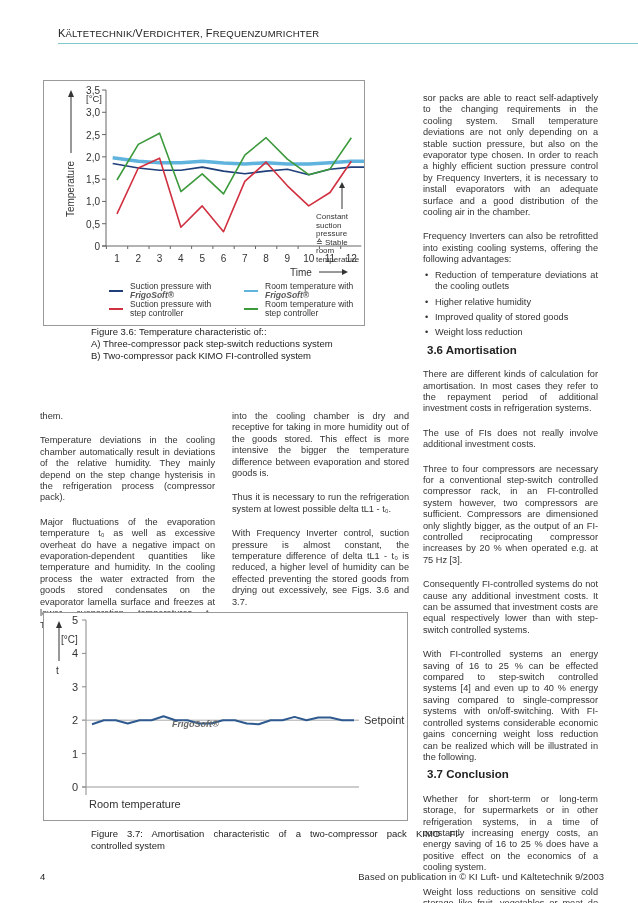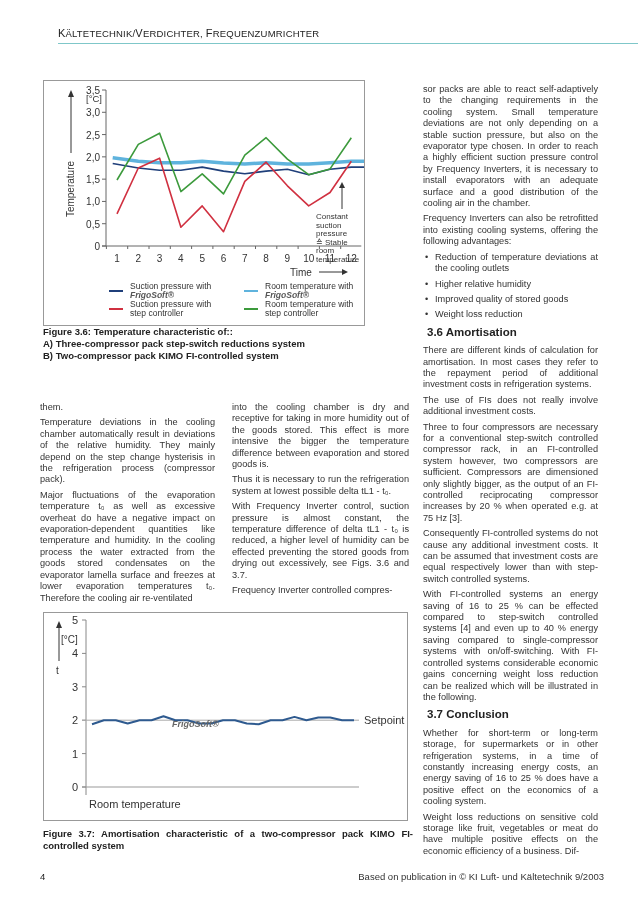--- a/index.html
+++ b/index.html
@@ -1,23 +1,23 @@
 <!DOCTYPE html>
 <html><head>
 <meta charset="utf-8">
 <style>
   html, body { margin:0; padding:0; background:#fff; }
   body { width:638px; height:903px; position:relative; overflow:hidden; font-family:"Liberation Sans", sans-serif; color:#222; }
   .header { position:absolute; left:58px; top:27px; width:598px; font-size:9.5px; letter-spacing:0.2px; border-bottom:1px solid #7fc7c9; padding-bottom:4px; }
   .header .big { font-size:11px; }
   .fig1 { position:absolute; left:43px; top:80px; width:320px; height:244px; border:1px solid #999; background:#fff; }
   .fig1 svg, .fig2 svg { position:absolute; left:0; top:0; }
-  .cap { position:absolute; font-size:9.5px; font-weight:bold; line-height:12px; color:#222; }
+  .cap { position:absolute; font-size:9.5px; font-weight:normal; line-height:12px; color:#222;margin-left:48px; }
   .col { position:absolute; font-size:9.2px; line-height:11.4px; text-align:justify; color:#333; }
-  .col p { margin:4px 0 4px 0; }
+  .col p { margin:13px 0 4px 0; }
   .col h3 { font-size:11.5px; margin:6px 0 7px 4px; color:#222; font-weight:bold; }
   .col ul { margin:0 0 3px 0; padding-left:12px; list-style:none; }
   .col li { margin-bottom:4px; position:relative; }
   .col li:before { content:"•"; position:absolute; left:-10px; }
   .fig2 { position:absolute; left:43px; top:612px; width:363px; height:207px; border:1px solid #999; background:#fff; }
   .footer-l { position:absolute; left:40px; top:871px; font-size:9.5px; }
   .footer-r { position:absolute; right:34px; top:871px; font-size:9.5px; color:#333; }
 </style>
 </head>
 <body>

